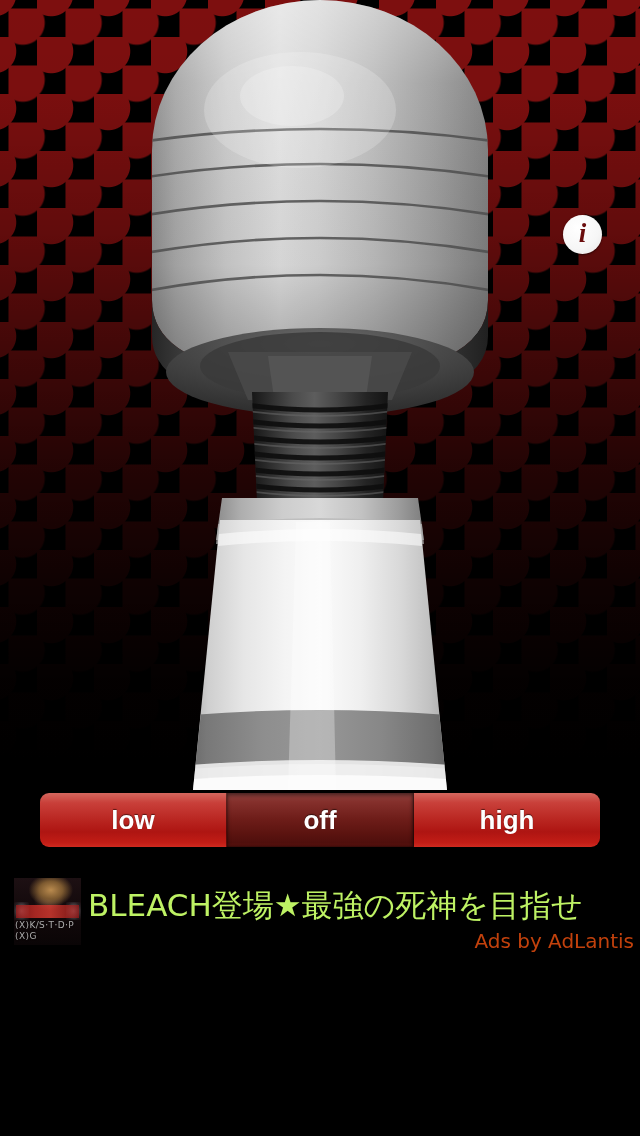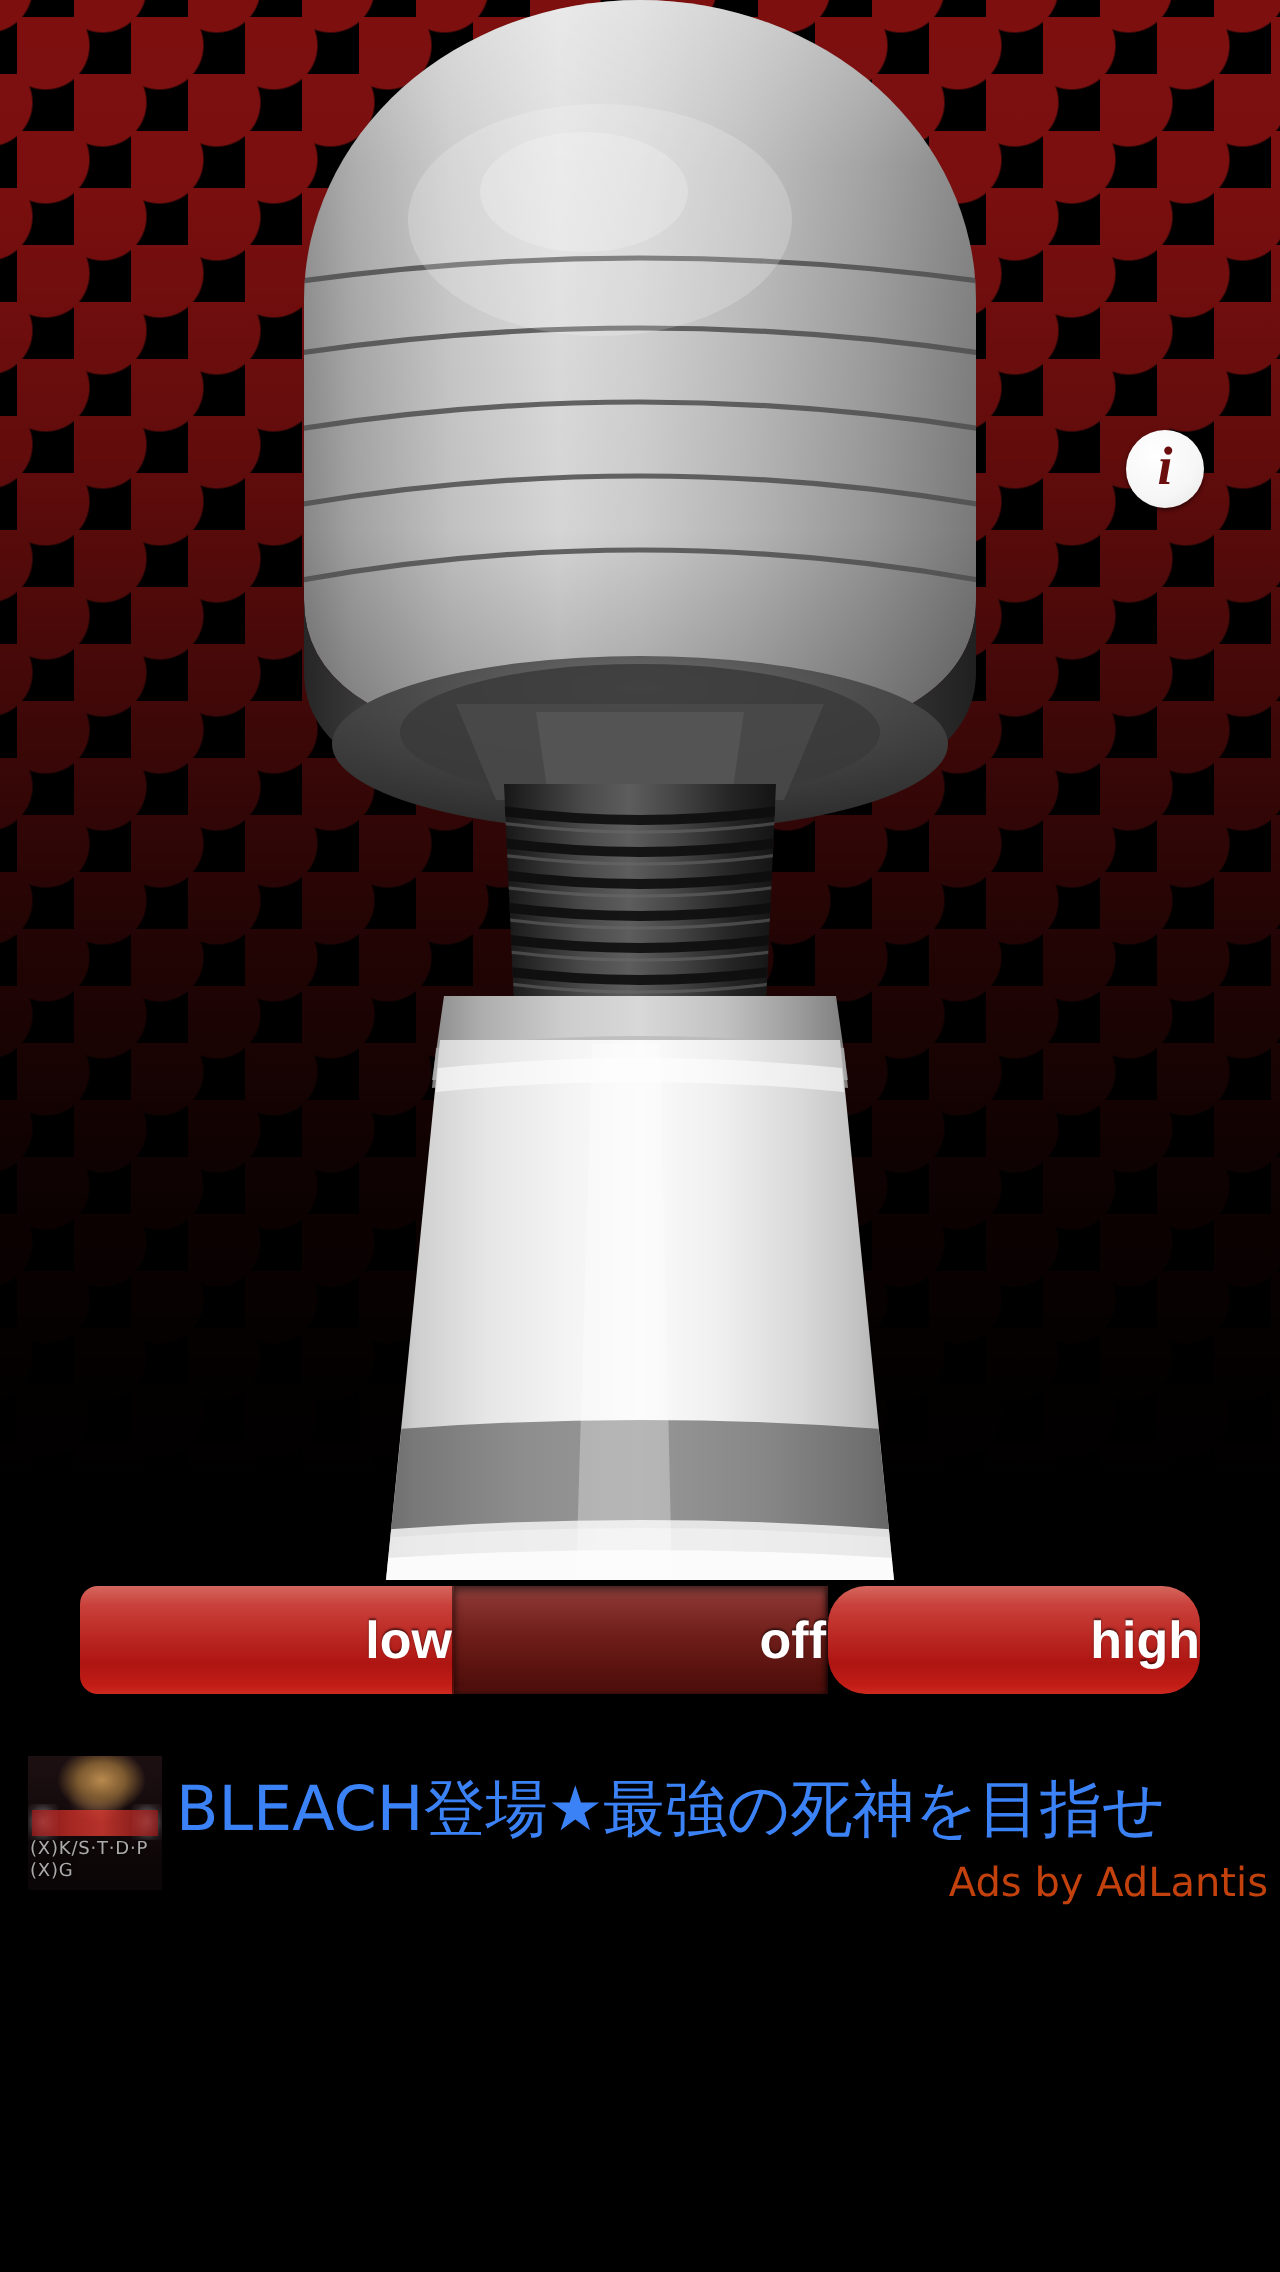--- a/index.html
+++ b/index.html
@@ -105,37 +105,37 @@
     border-radius: 9px;
     overflow: hidden;
     display: flex;
     box-shadow: 0 1px 2px rgba(0,0,0,0.8);
   }
   .seg {
     flex: 1 1 0;
     position: relative;
     display: flex;
     align-items: center;
-    justify-content: flex-end;
+    justify-content: center;
     color: #ffffff;
     font-size: 26px;
     font-weight: bold;
     text-shadow: 0 -1px 1px rgba(0,0,0,0.55);
     cursor: pointer;
     user-select: none;
     background: linear-gradient(to bottom,
         #d4675e 0%,
         #c9403a 18%,
         #b8241f 52%,
         #ae1512 72%,
         #c21d16 92%,
         #cf2a20 100%);
     border-right: 1px solid rgba(0,0,0,0.55);
   }
-  .seg:last-child { border-right: none; border-radius: 19px; }
+  .seg:last-child { border-right: none; }
   .seg.selected {
     background: linear-gradient(to bottom,
         #8f4440 0%,
         #85302c 16%,
         #6e1d19 48%,
         #5c1410 74%,
         #4f0f0c 92%,
         #5a1310 100%);
     box-shadow: inset 0 2px 4px rgba(0,0,0,0.55),
                 inset 0 -1px 2px rgba(0,0,0,0.35);
@@ -196,21 +196,21 @@
     line-height: 11px;
     font-family: "DejaVu Sans", sans-serif;
     text-shadow: 0 0 2px #000;
     opacity: .82;
   }
   #ad-text {
     position: absolute;
     left: 88px;
     top: 8px;
     width: 520px;
-    color: #3b82f6;
+    color: #bef264;
     font-size: 31px;
     line-height: 38px;
     white-space: nowrap;
     font-family: "DejaVu Sans", sans-serif;
   }
   #ad-attribution {
     position: absolute;
     right: 6px;
     top: 52px;
     color: #c2410c;

